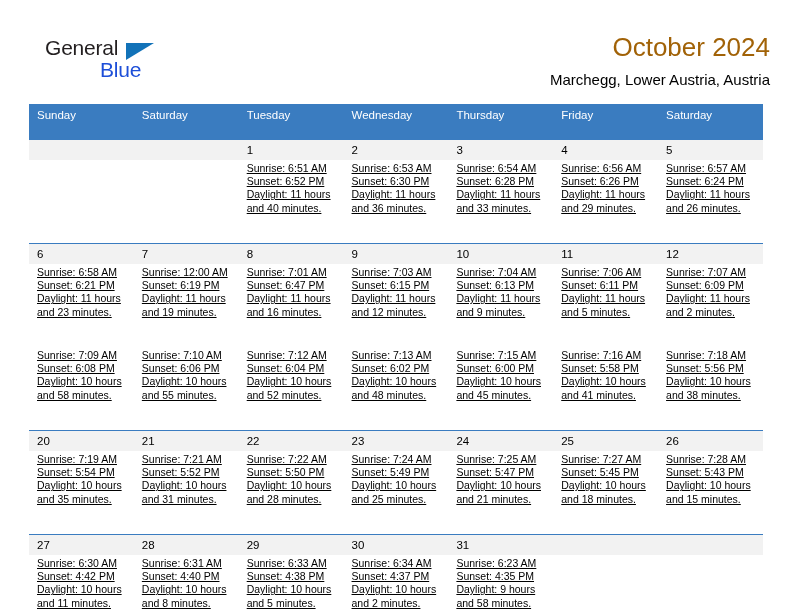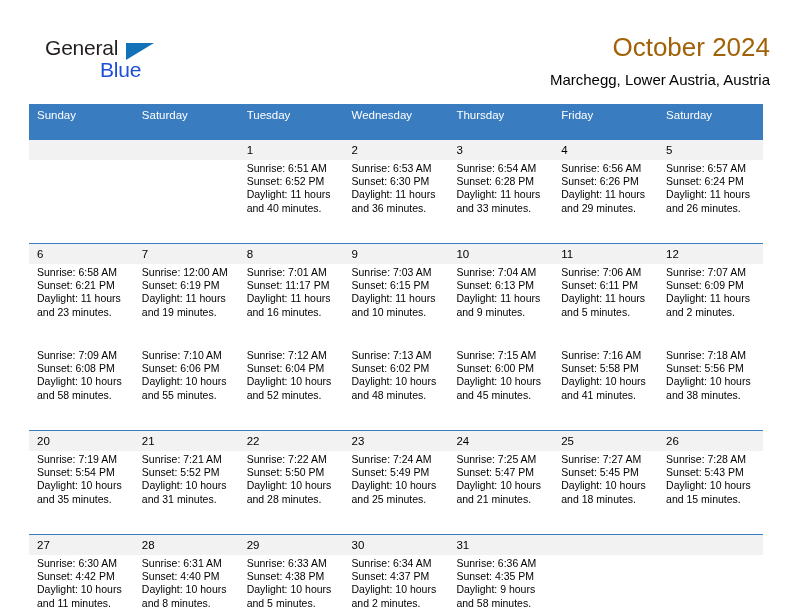--- a/index.html
+++ b/index.html
@@ -118,20 +118,21 @@
   }
   .detail-cell {
     background: #ffffff;
     font-size: 10.5px;
     color: #000000;
     padding: 2px 6px 10px 8px;
     vertical-align: top;
     height: 62px;
     line-height: 13.2px;
     border: none;
+    text-decoration: underline;
   }
   .detail-line {
     white-space: nowrap;
   }
   .detail-cell.empty .detail-line {
     visibility: hidden;
   }
   .spacer-row td {
     height: 9px;
     padding: 0;
@@ -257,29 +258,29 @@
             <div class="detail-line">and 23 minutes.</div>
           </td>
           <td class="detail-cell">
             <div class="detail-line">Sunrise: 12:00 AM</div>
             <div class="detail-line">Sunset: 6:19 PM</div>
             <div class="detail-line">Daylight: 11 hours</div>
             <div class="detail-line">and 19 minutes.</div>
           </td>
           <td class="detail-cell">
             <div class="detail-line">Sunrise: 7:01 AM</div>
-            <div class="detail-line">Sunset: 11:17 PM</div>
+            <div class="detail-line">Sunset: 6:47 PM</div>
             <div class="detail-line">Daylight: 11 hours</div>
             <div class="detail-line">and 16 minutes.</div>
           </td>
           <td class="detail-cell">
             <div class="detail-line">Sunrise: 7:03 AM</div>
             <div class="detail-line">Sunset: 6:15 PM</div>
             <div class="detail-line">Daylight: 11 hours</div>
-            <div class="detail-line">and 10 minutes.</div>
+            <div class="detail-line">and 12 minutes.</div>
           </td>
           <td class="detail-cell">
             <div class="detail-line">Sunrise: 7:04 AM</div>
             <div class="detail-line">Sunset: 6:13 PM</div>
             <div class="detail-line">Daylight: 11 hours</div>
             <div class="detail-line">and 9 minutes.</div>
           </td>
           <td class="detail-cell">
             <div class="detail-line">Sunrise: 7:06 AM</div>
             <div class="detail-line">Sunset: 6:11 PM</div>
@@ -445,21 +446,21 @@
             <div class="detail-line">Daylight: 10 hours</div>
             <div class="detail-line">and 5 minutes.</div>
           </td>
           <td class="detail-cell">
             <div class="detail-line">Sunrise: 6:34 AM</div>
             <div class="detail-line">Sunset: 4:37 PM</div>
             <div class="detail-line">Daylight: 10 hours</div>
             <div class="detail-line">and 2 minutes.</div>
           </td>
           <td class="detail-cell">
-            <div class="detail-line">Sunrise: 6:36 AM</div>
+            <div class="detail-line">Sunrise: 6:23 AM</div>
             <div class="detail-line">Sunset: 4:35 PM</div>
             <div class="detail-line">Daylight: 9 hours</div>
             <div class="detail-line">and 58 minutes.</div>
           </td>
           <td class="detail-cell empty">
             <div class="detail-line"></div>
             <div class="detail-line"></div>
             <div class="detail-line"></div>
             <div class="detail-line"></div>
           </td>

